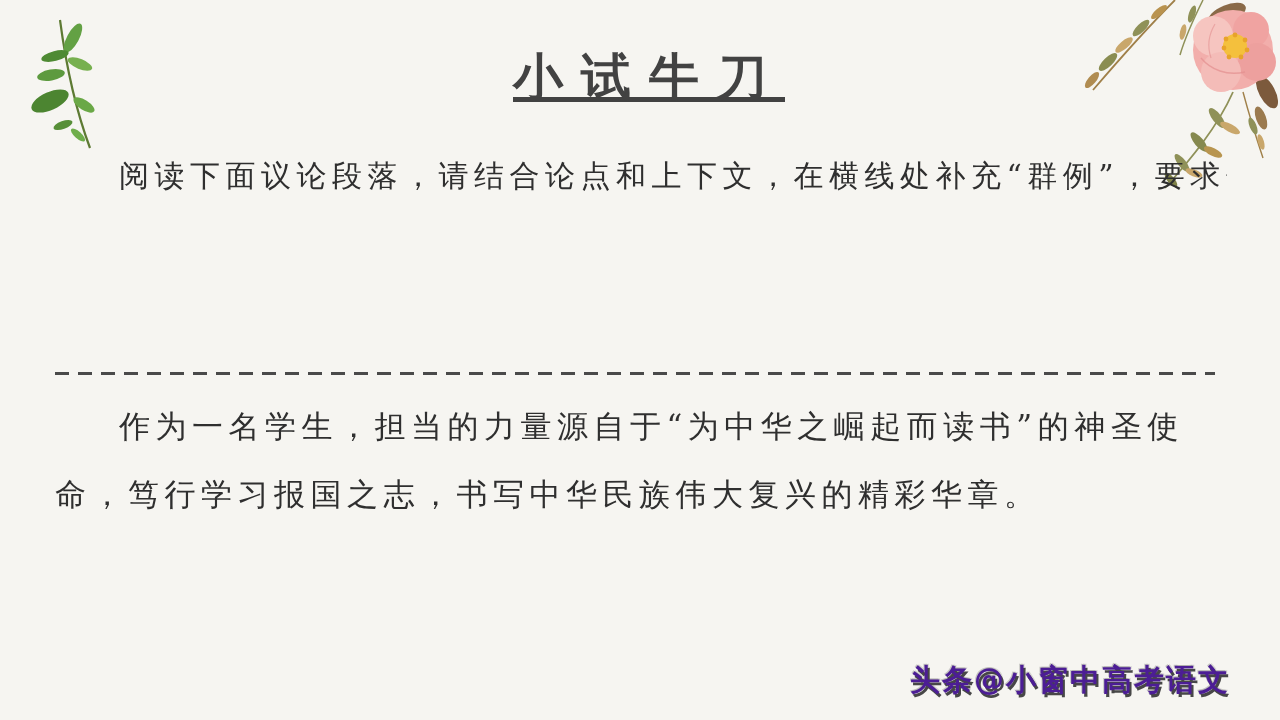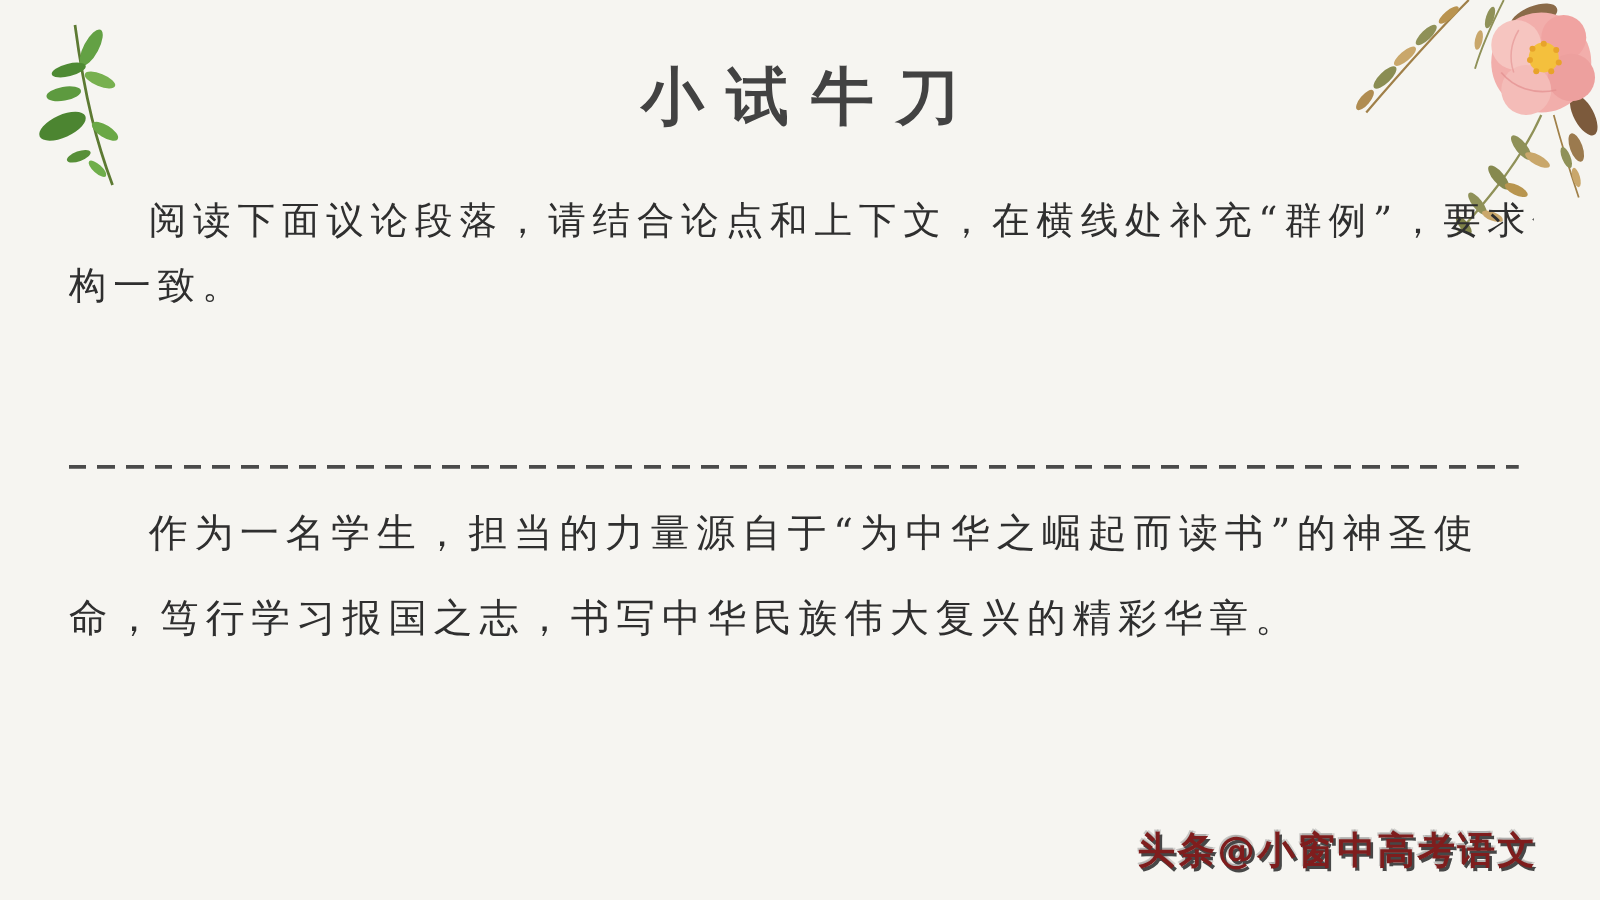--- a/index.html
+++ b/index.html
@@ -36,20 +36,21 @@
     top: 44px;
     left: 0;
     right: 0;
     text-align: center;
     font-size: 50px;
     font-weight: 600;
     letter-spacing: 18px;
     padding-left: 18px; 
     color: #424242;
     white-space: nowrap;
+    text-decoration: underline;
   }
   .text-line {
     position: absolute;
     left: 55px;
     width: 1172px;
     font-size: 30px;
     letter-spacing: 5.5px;
     color: #2f2f2f;
     white-space: nowrap;
     overflow: hidden;
@@ -73,21 +74,21 @@
     );
   }
   .watermark {
     position: absolute;
     right: 50px;
     top: 660px;
     font-family: "DejaVu Sans", sans-serif;
     font-size: 30px;
     font-weight: bold;
     letter-spacing: 2px;
-    color: #7f1d1d;
+    color: #4c1d95;
     text-shadow:
       2px 3px 0 #474747,
       -1px -1px 0 rgba(110,110,110,0.35),
       1px -1px 0 rgba(110,110,110,0.25);
     white-space: nowrap;
   }
 </style>
 </head>
 <body>
 
@@ -152,21 +153,20 @@
     <ellipse cx="96" cy="180" rx="9" ry="3.5" fill="#7f8248" transform="rotate(50 96 180)"></ellipse>
 
     <path d="M168,92 C175,118 182,140 188,158" stroke="#a08049" stroke-width="1.4" fill="none"></path>
     <ellipse cx="178" cy="126" rx="9" ry="3.4" fill="#8f9158" transform="rotate(68 178 126)"></ellipse>
     <ellipse cx="186" cy="142" rx="8" ry="3" fill="#c9a76b" transform="rotate(74 186 142)"></ellipse>
   </svg>
 
   <h1 class="title">小试牛刀</h1>
 
   <div class="text-line line-1 indent">阅读下面议论段落，请结合论点和上下文，在横线处补充“群例”，要求句式结</div>
-  <div class="text-line line-2">构一致。</div>
 
   <div class="blank-line"></div>
 
   <div class="text-line line-5">命，笃行学习报国之志，书写中华民族伟大复兴的精彩华章。</div>
   <div class="text-line line-4 indent">作为一名学生，担当的力量源自于“为中华之崛起而读书”的神圣使</div>
 
   <div class="watermark">头条@小窗中高考语文</div>
 
 </div>
 

